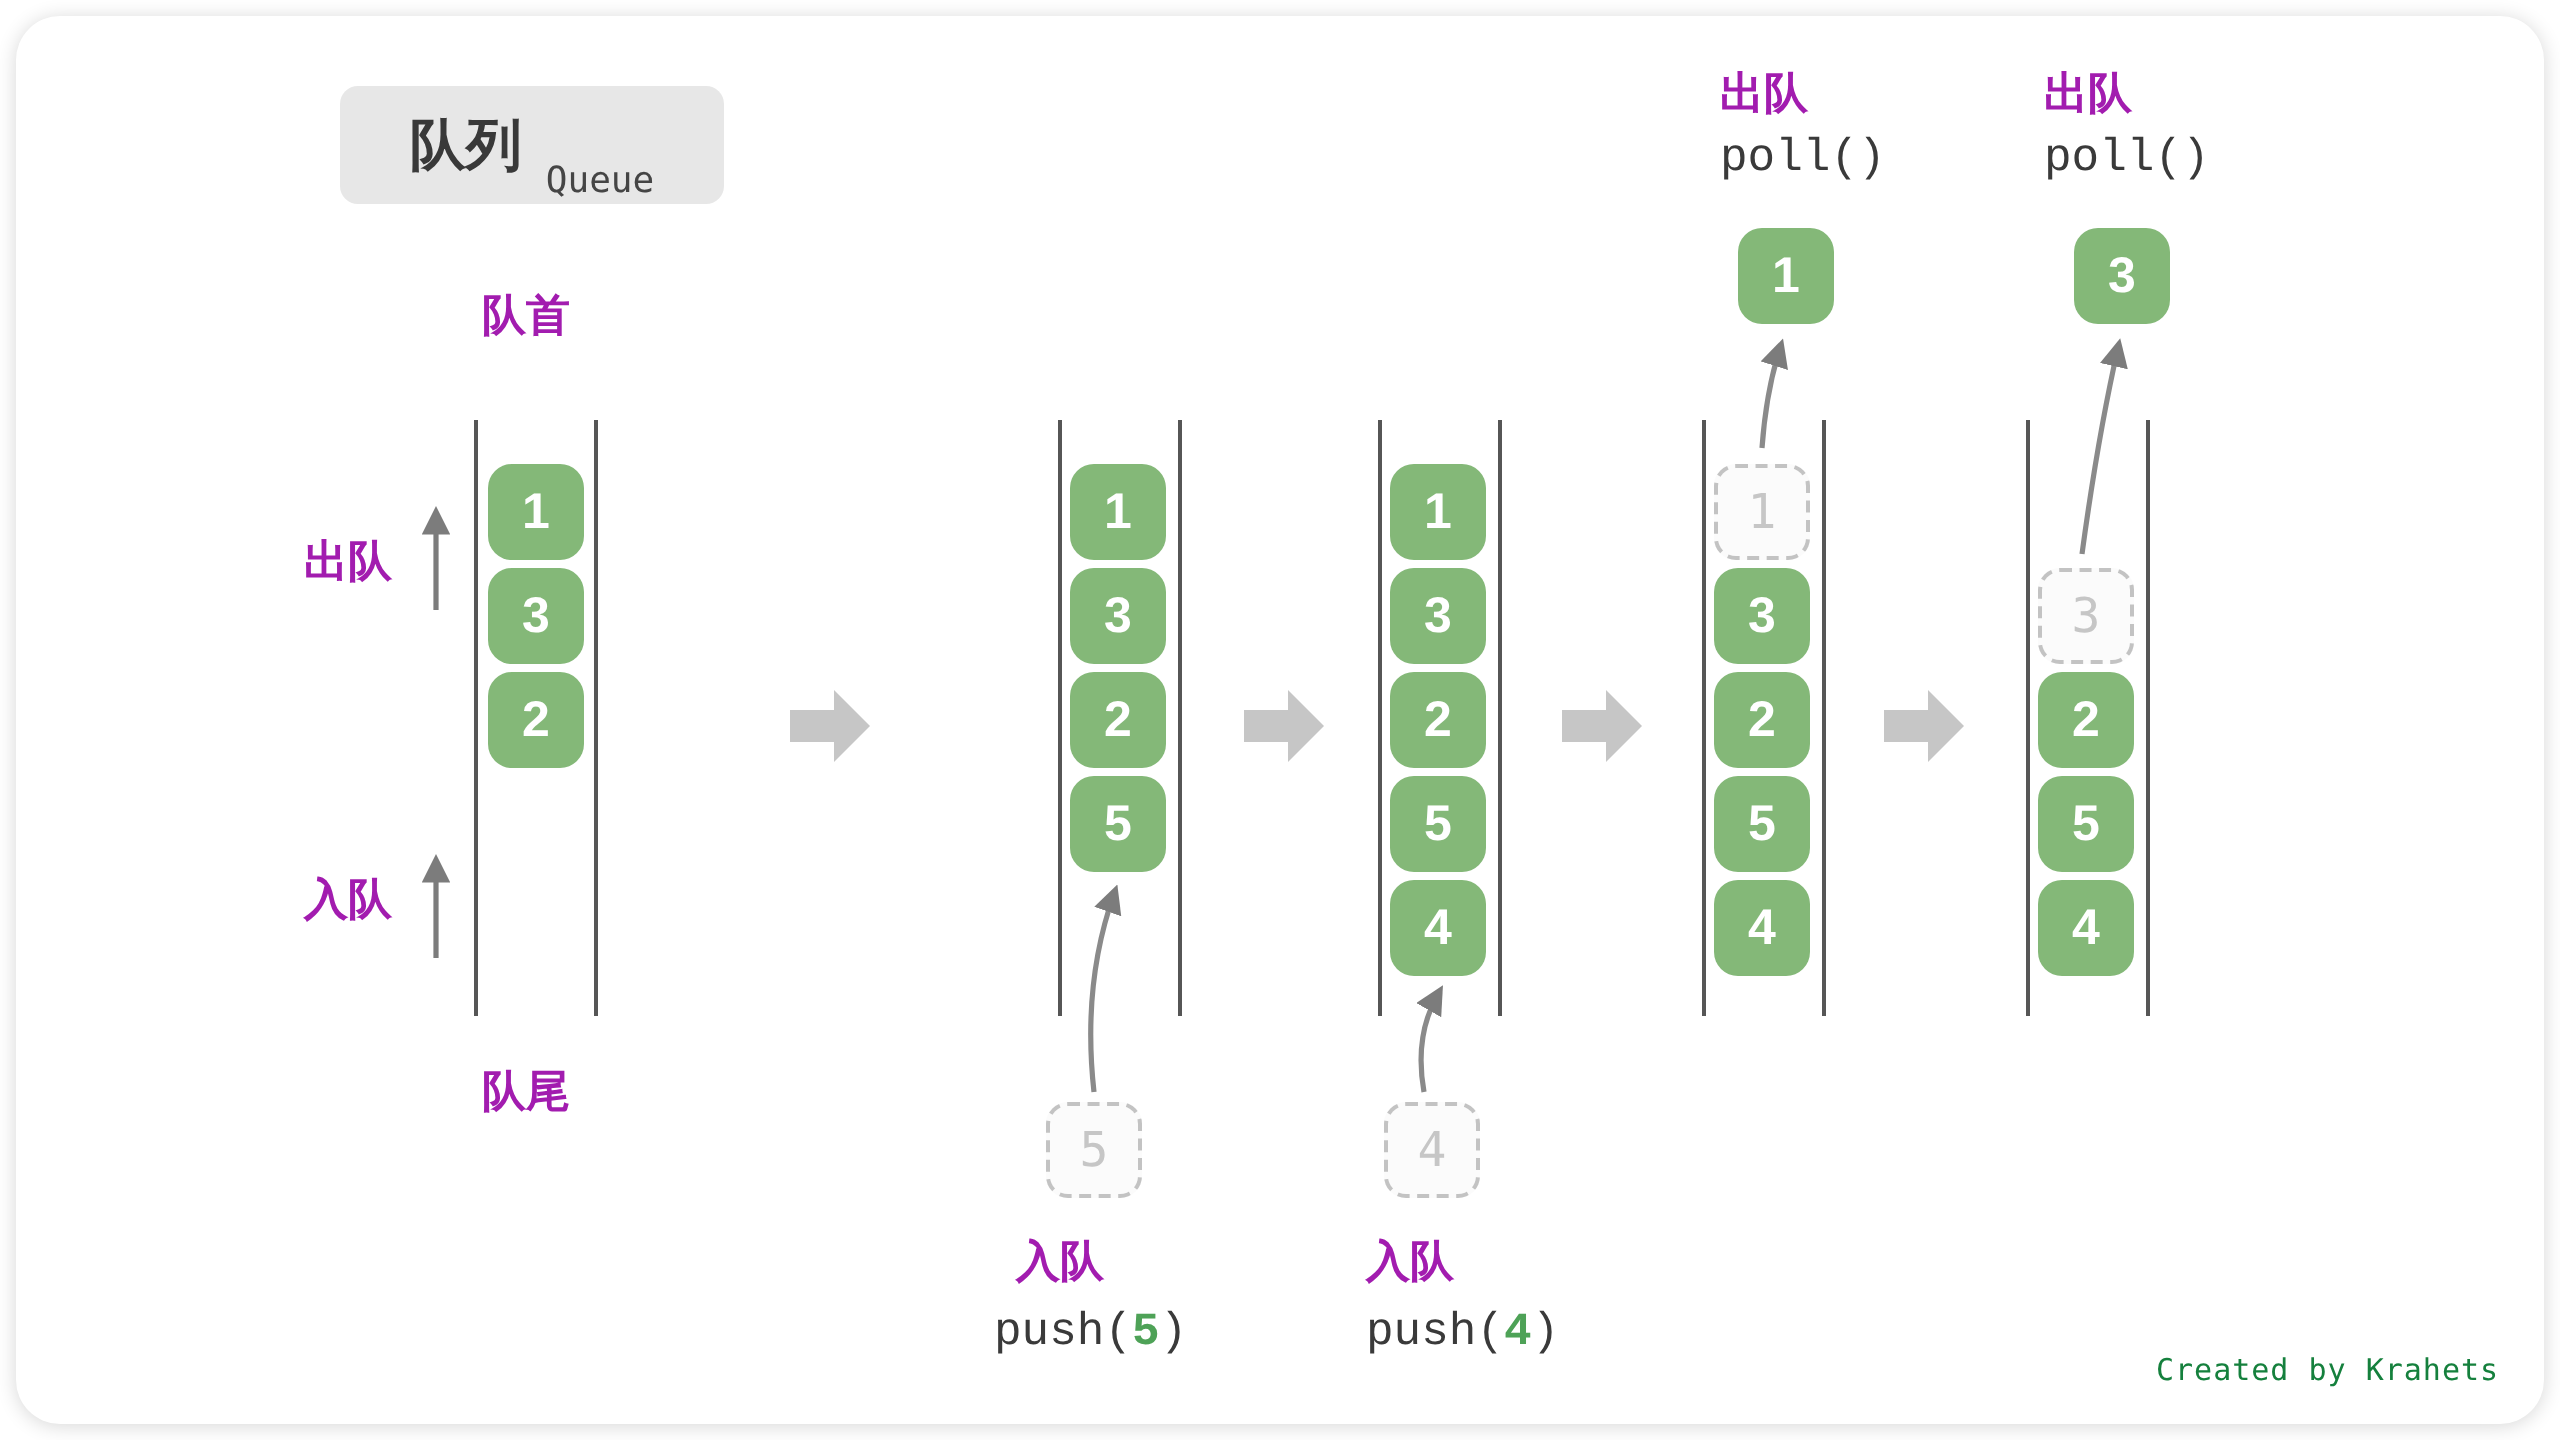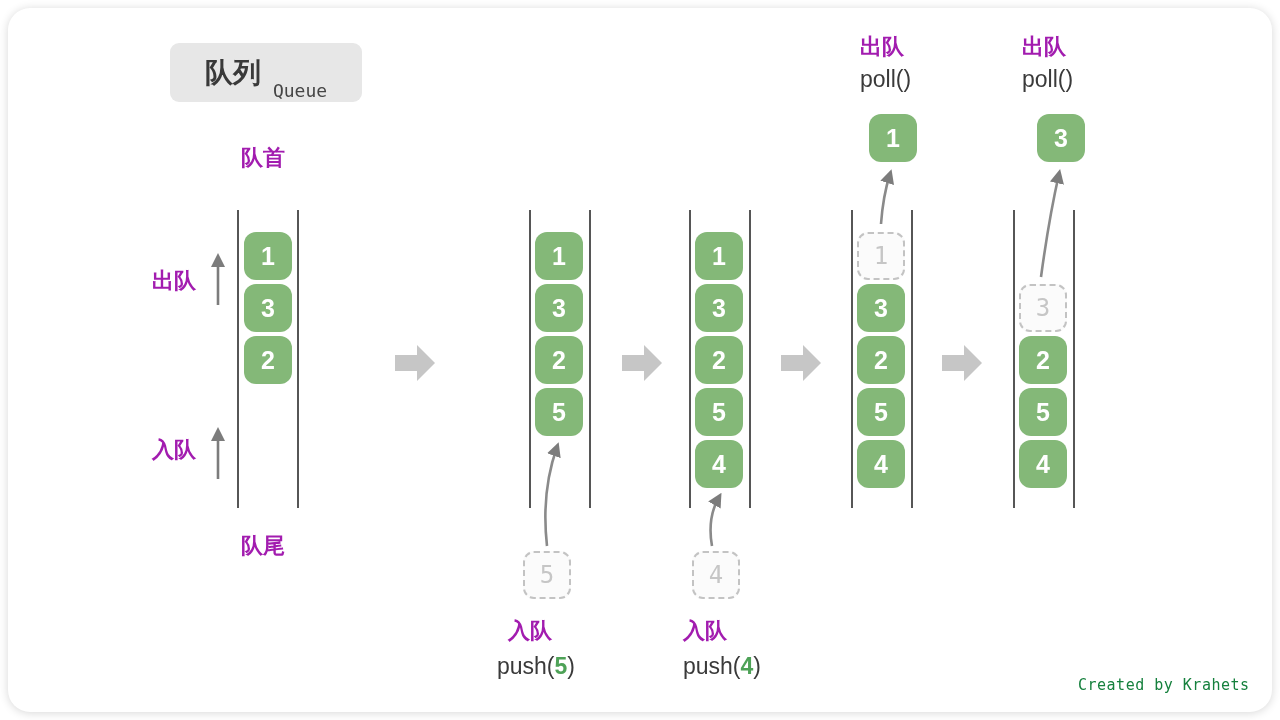--- a/index.html
+++ b/index.html
@@ -44,21 +44,21 @@
   .zh {
     position: absolute;
     font-family: "Liberation Sans", sans-serif;
     font-weight: bold;
     font-size: 22px;
     color: #a21caf;
     white-space: nowrap;
   }
   .code {
     position: absolute;
-    font-family: Liberation Sans, sans-serif;
+    font-family: Liberation Mono, monospace;
     font-size: 23px;
     color: #3a3a3a;
     white-space: nowrap;
   }
   .code .arg {
     color: #4ea257;
     font-weight: bold;
   }
   .wall {
     position: absolute;

